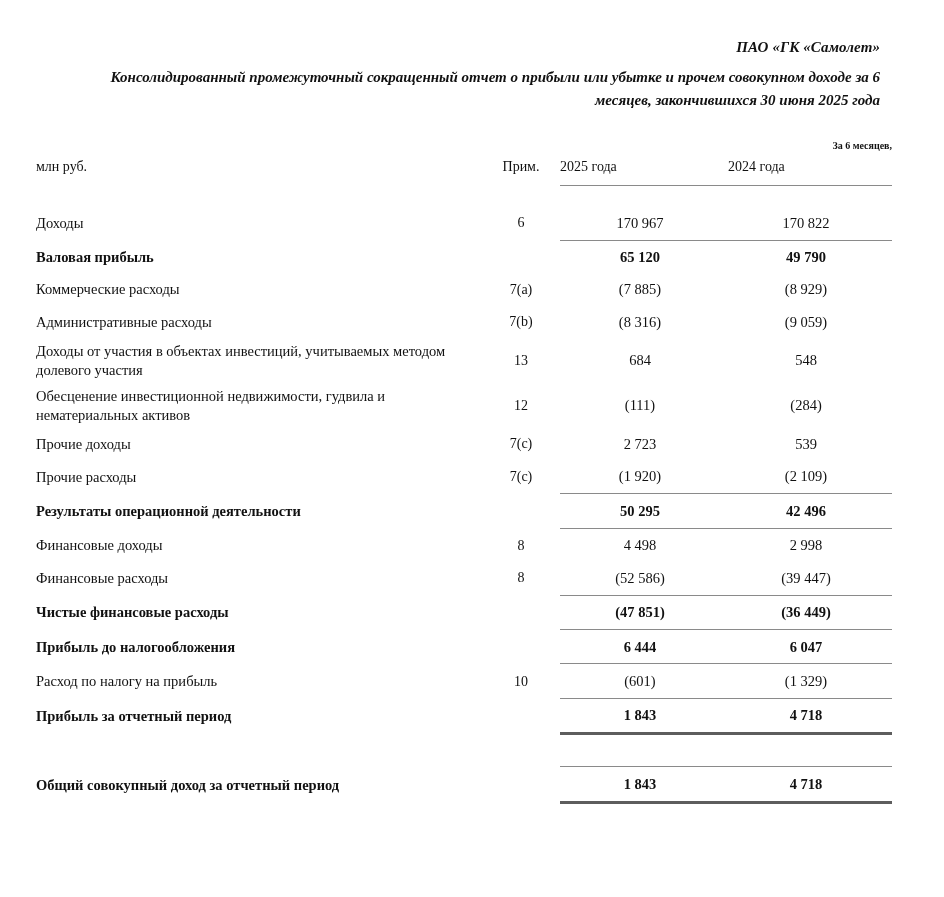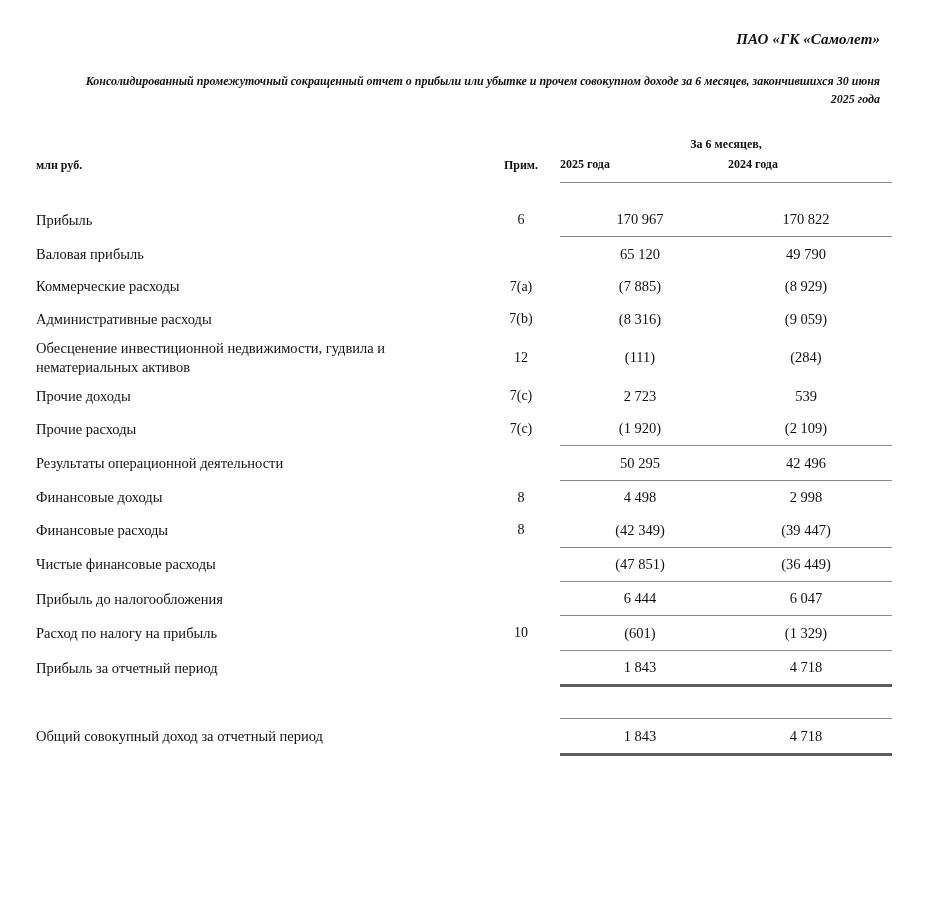--- a/index.html
+++ b/index.html
@@ -14,67 +14,67 @@
     color: #111111;
     -webkit-font-smoothing: antialiased;
     overflow: hidden;
   }
 
   .page {
     position: relative;
     width: 944px;
     height: 897px;
     box-sizing: border-box;
-    padding: 8px 64px 0 36px;
+    padding: 16px 64px 0 36px;
   }
 
   
   .doc-header {
     padding-top: 20px;
     text-align: right;
   }
   .company-name {
     font-weight: bold;
     font-style: italic;
     font-size: 15px;
     letter-spacing: .1px;
     line-height: 1.5;
   }
   .doc-subtitle {
     font-style: italic;
     font-weight: bold;
-    font-size: 12px;
+    font-size: 15px;
     line-height: 1.55;
-    margin-top: 21px;
+    margin-top: 7px;
     margin-left: 28px;
   }
 
   
   table.fin {
     width: 100%;
     border-collapse: collapse;
     margin-top: 26px;
     table-layout: fixed;
   }
   col.c-label { width: 446px; }
   col.c-note  { width: 78px;  }
   col.c-y1    { width: 168px; }
   col.c-y2    { width: 164px; }
 
   
   .span-head td {
     font-weight: bold;
-    font-size: 12px;
-    text-align: center;
+    font-size: 10px;
+    text-align: right;
     padding: 1px 0;
     line-height: 1.45;
   }
   .head-row td {
-    font-weight: bold;
-    font-size: 12px;
+    font-weight: normal;
+    font-size: 14px;
     padding: 2px 0 9px 0;
     vertical-align: bottom;
     line-height: 1.4;
   }
   .head-row td.units { text-align: left; }
   .head-row td.note  { text-align: center; }
   .head-row td.num   { text-align: left; padding-right: 8px; }
 
   
   tr.rule-row td { padding: 0; height: 0; line-height: 0; font-size: 0; }
@@ -92,21 +92,21 @@
   
   tr.data td {
     font-size: 14.5px;
     padding: 6.5px 0;
     line-height: 1.34;
     vertical-align: middle;
   }
   tr.data td.label { text-align: left; padding-right: 10px; }
   tr.data td.note  { text-align: center; font-size: 14px; }
   tr.data td.num   { text-align: center; padding-right: 8px; white-space: nowrap; }
-  tr.data.bold td  { font-weight: normal; }
+  tr.data.bold td  { font-weight: bold; }
   tr.data.twoline td.label { padding: 3px 10px 3px 0; }
 </style>
 </head>
 <body>
 
 <div class="page">
 
   <div class="doc-header">
     <div class="company-name">ПАО «ГК «Самолет»</div>
     <div class="doc-subtitle">Консолидированный промежуточный сокращенный отчет о прибыли или убытке и прочем совокупном доходе за 6 месяцев, закончившихся 30 июня 2025 года</div>
@@ -139,21 +139,21 @@
           <td></td>
           <td class="rl"></td>
           <td class="rl"></td>
       </tr>
 
       <tr class="spacer">
           <td colspan="4"></td>
         </tr>
 
       <tr class="data">
-        <td class="label">Прибыль</td>
+        <td class="label">Доходы</td>
         <td class="note">6</td>
         <td class="num">170 967</td>
         <td class="num">170 822</td>
       </tr>
 
 
       <tr class="rule-row">
         <td></td>
           <td></td>
           <td class="rl"></td>
@@ -174,20 +174,26 @@
         <td class="num">(8 929)</td>
       </tr>
 
       <tr class="data">
         <td class="label">Административные расходы</td>
         <td class="note">7(b)</td>
         <td class="num">(8 316)</td>
         <td class="num">(9 059)</td>
       </tr>
 
+      <tr class="data twoline">
+        <td class="label">Доходы от участия в объектах инвестиций, учитываемых методом долевого участия</td>
+        <td class="note">13</td>
+        <td class="num">684</td>
+        <td class="num">548</td>
+      </tr>
 
       <tr class="data twoline">
         <td class="label">Обесценение инвестиционной недвижимости, гудвила и нематериальных активов</td>
         <td class="note">12</td>
         <td class="num">(111)</td>
         <td class="num">(284)</td>
       </tr>
 
       <tr class="data">
         <td class="label">Прочие доходы</td>
@@ -227,21 +233,21 @@
       <tr class="data">
         <td class="label">Финансовые доходы</td>
         <td class="note">8</td>
         <td class="num">4 498</td>
         <td class="num">2 998</td>
       </tr>
 
       <tr class="data">
         <td class="label">Финансовые расходы</td>
         <td class="note">8</td>
-        <td class="num">(42 349)</td>
+        <td class="num">(52 586)</td>
         <td class="num">(39 447)</td>
       </tr>
 
       <tr class="rule-row">
         <td></td>
           <td></td>
           <td class="rl"></td>
           <td class="rl"></td>
       </tr>
 

